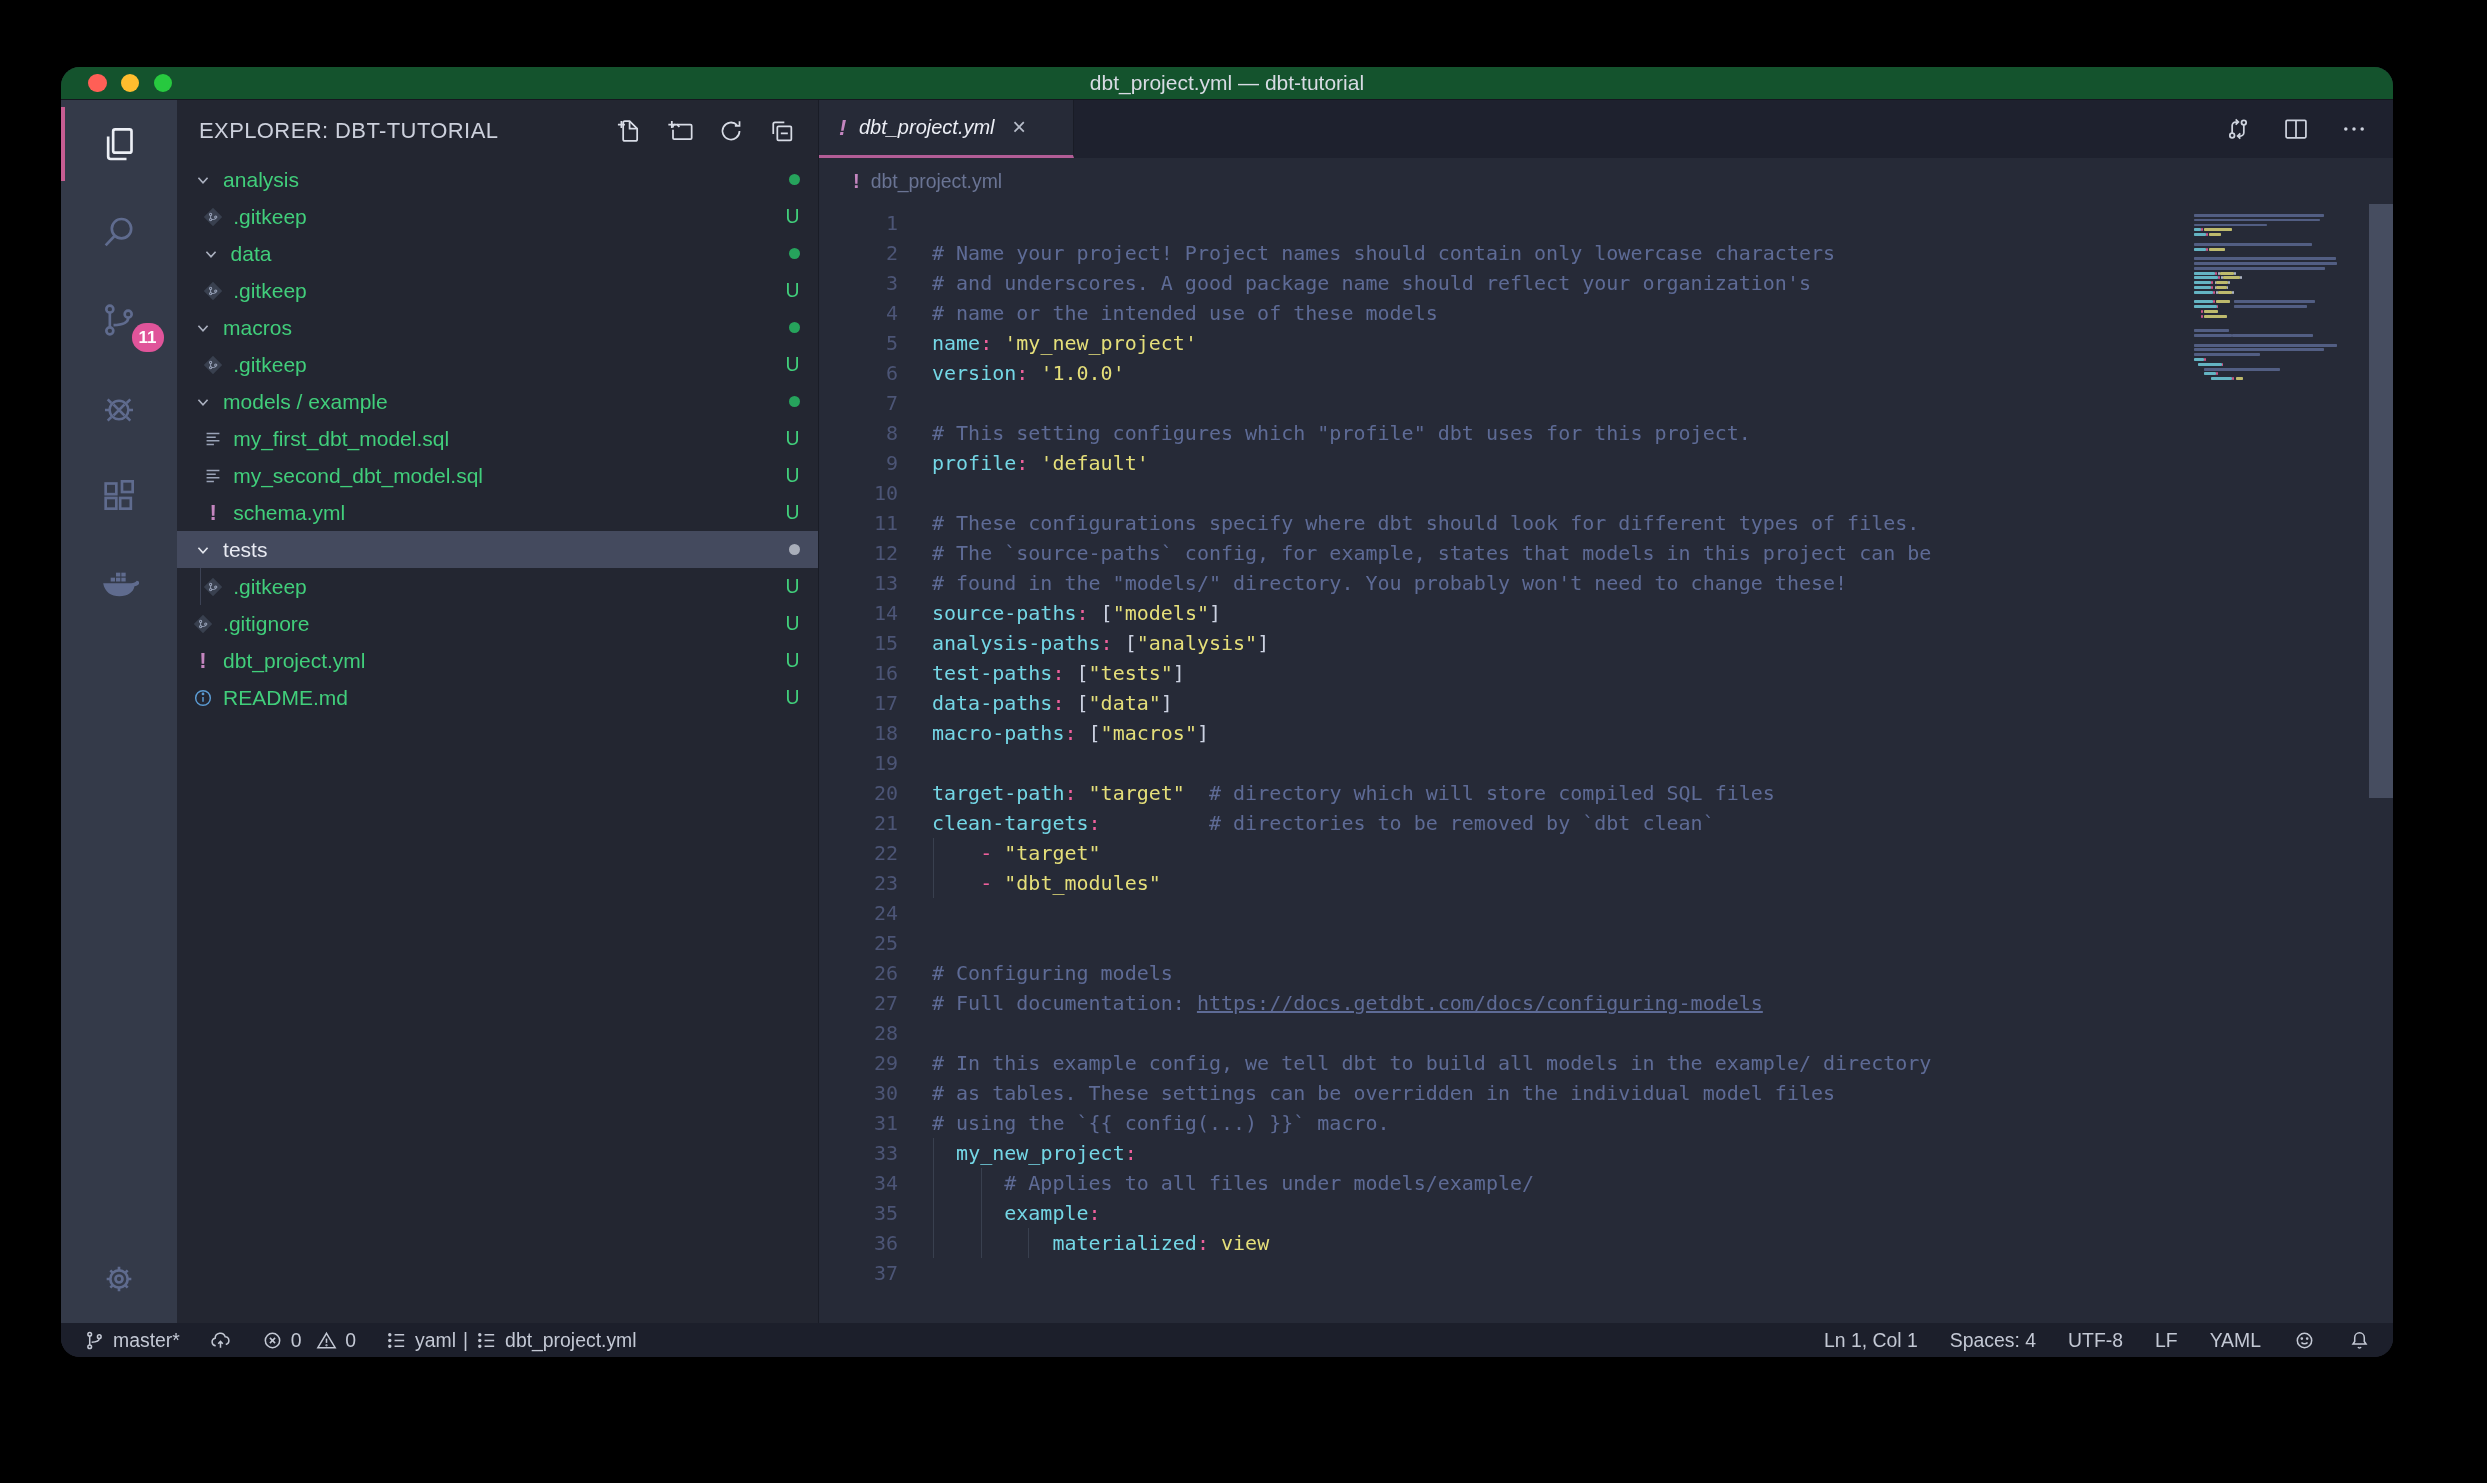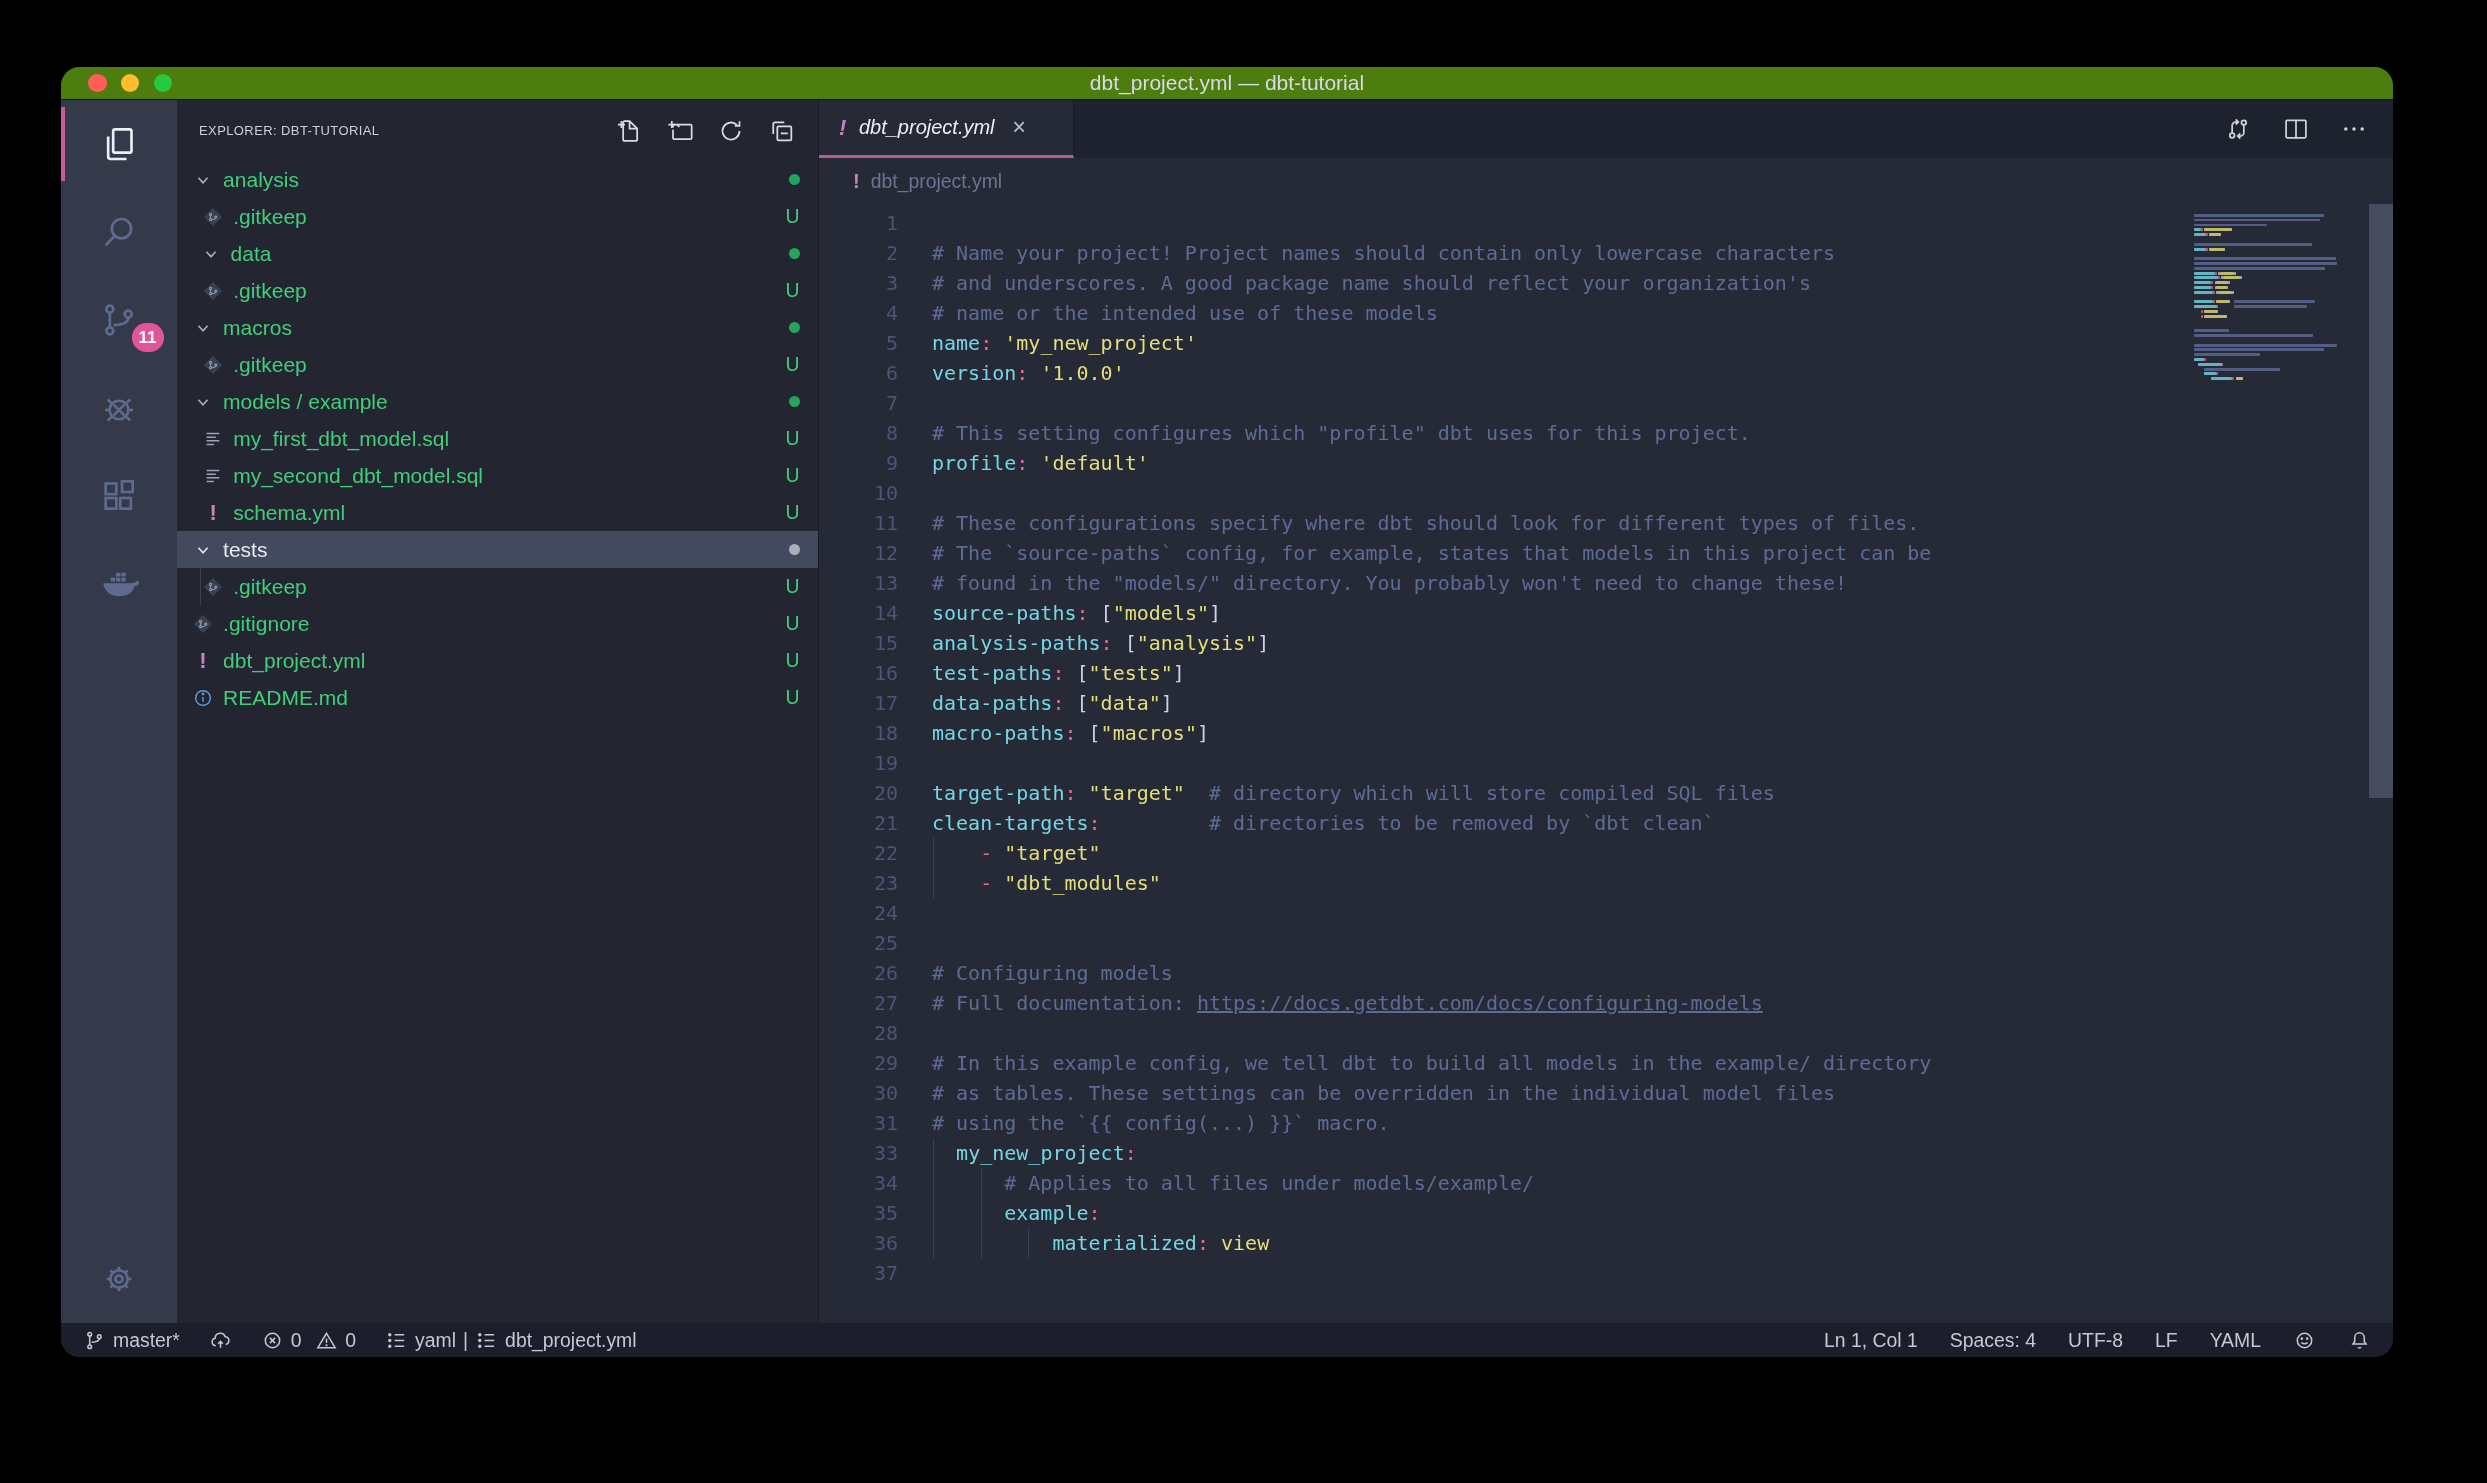--- a/index.html
+++ b/index.html
@@ -3,21 +3,21 @@
 <meta charset="utf-8">
 <style>
   * { margin:0; padding:0; box-sizing:border-box; }
   html,body { width:2487px; height:1484px; background:#000; overflow:hidden;
     font-family:"Liberation Sans", sans-serif; }
   .window { position:absolute; left:61px; top:67px; width:2332px; height:1290px;
     border-radius:18.5px; overflow:hidden; background:#262a37;
     box-shadow:0 38px 101px rgba(0,0,0,.85); display:flex; flex-direction:column; }
 
   
-  .titlebar { height:33px; background:#4d7c0f; border-bottom:0.8px solid #15171f;
+  .titlebar { height:33px; background:#14532d; border-bottom:0.8px solid #15171f;
     display:flex; align-items:center; position:relative; flex:0 0 auto; }
   .traffic { display:flex; gap:14.3px; margin-left:27px; }
   .light { width:18.5px; height:18.5px; border-radius:50%; }
   .l-close{ background:#ff5f56; } .l-min{ background:#ffbd2e; } .l-zoom{ background:#27c93f; }
   .win-title { position:absolute; left:0; right:0; text-align:center;
     color:#d8dbe4; font-size:21px; }
 
   
   .main { flex:1 1 auto; display:flex; min-height:0; }
 
@@ -32,21 +32,21 @@
     width:4.2px; background:#c75d92; }
   .act-spacer { flex:1; }
   .scm-badge { position:absolute; right:13.5px; bottom:11.8px; min-width:32px; height:29px;
     border-radius:14.3px; background:#e0549a; color:#fff; font-size:17px; font-weight:bold;
     display:flex; align-items:center; justify-content:center; padding:0 5px; }
 
   
   .sidebar { width:642px; background:#232631; border-right:0.8px solid #191c26;
     display:flex; flex-direction:column; flex:0 0 auto; }
   .sb-header { height:61px; display:flex; align-items:center; padding:0 22px; flex:0 0 auto; }
-  .sb-title { color:#ccd0dc; font-size:13px; letter-spacing:0.4px; }
+  .sb-title { color:#ccd0dc; font-size:22px; letter-spacing:0.4px; }
   .sb-actions { margin-left:auto; display:flex; gap:23px; color:#d8dce6; }
   .sb-actions svg { width:28px; height:28px; }
   .tree { flex:1; overflow:hidden; }
   .tree-row { height:37px; display:flex; align-items:center; padding-right:18.5px;
     position:relative; cursor:pointer;justify-content:flex-end; }
   .tree-row.sel { background:#444a5e; }
   .slot { width:25px; display:flex; align-items:center; justify-content:center;
     margin-right:7.6px; flex:0 0 auto; }
   .slot svg { width:22px; height:22px; }
   .chev { color:#aab0bf; } .tree-row.sel .chev { color:#e3e6ee; }

